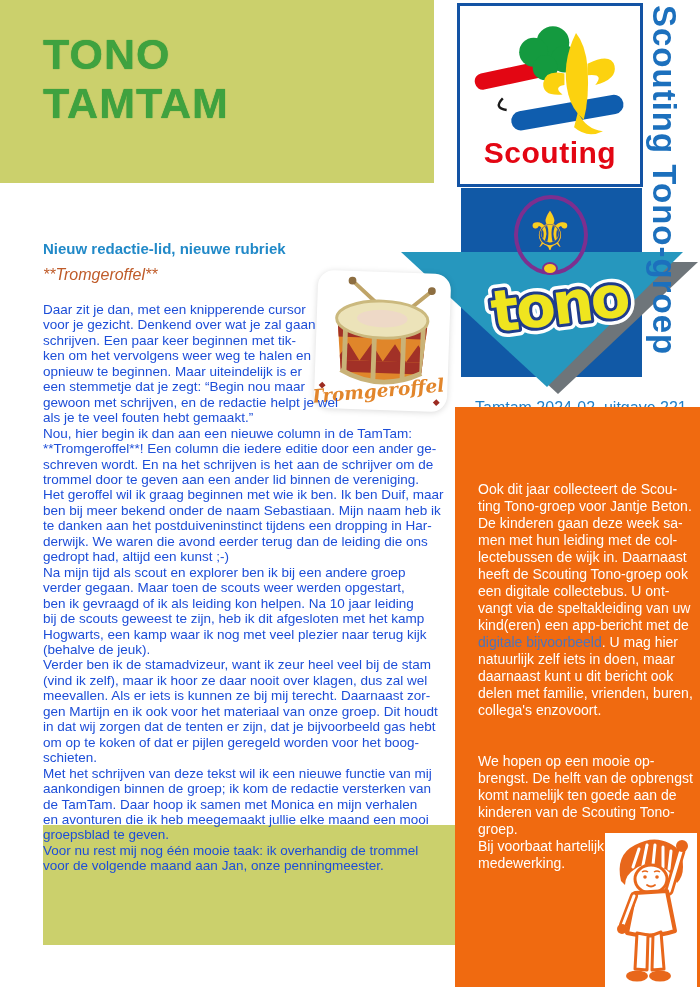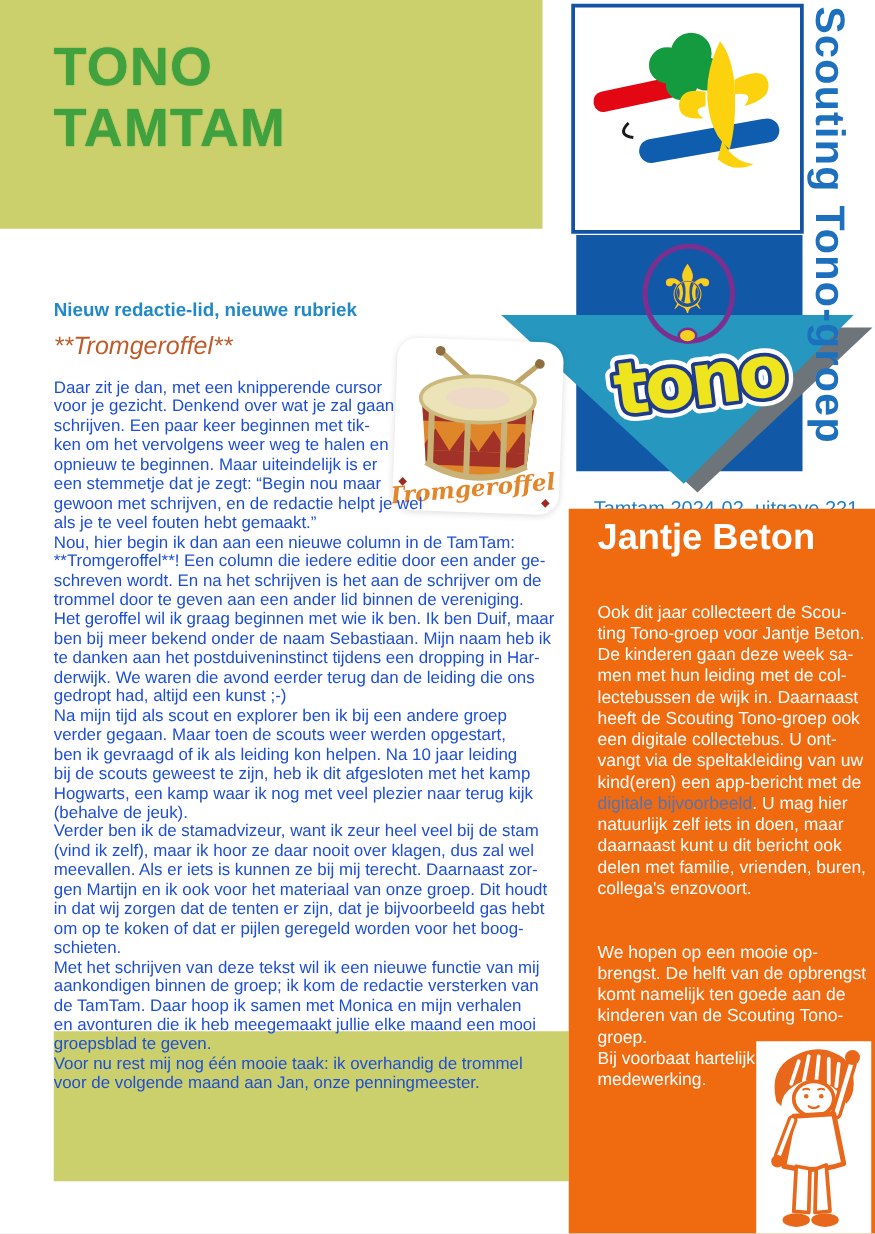--- a/index.html
+++ b/index.html
@@ -10,21 +10,21 @@
   
   .masthead-box{left:0;top:0;width:434px;height:183px;background:#cbd06c;z-index:0;}
   .masthead-title{left:43px;top:30px;font-size:43px;line-height:49px;font-weight:800;
       color:#3fa23f;letter-spacing:1px;white-space:pre-line;z-index:1;
       text-shadow:0 0 1px #2e8f2e;}
   .date-badge{left:42px;top:164px;width:171px;height:39px;background:#cf1212;color:#fff;
       font-size:18px;font-weight:700;display:flex;align-items:center;justify-content:center;z-index:2;}
 
   
   .article-heading{left:43px;top:240px;font-size:15px;font-weight:700;color:#2189c8;z-index:4;}
-  .article-subheading{left:43px;top:266px;font-size:20px;font-style:italic;color:#bf5b29;z-index:4;}
+  .article-subheading{left:43px;top:266px;font-size:16px;font-style:italic;color:#bf5b29;z-index:4;}
   .article-body{left:43px;top:302px;width:440px;font-size:13.5px;line-height:15.45px;
       color:#1d4ed8;white-space:pre-line;z-index:4;}
   .green-panel-bottom{left:43px;top:825px;width:412px;height:120px;background:#cbd06c;z-index:0;}
 
   
   .drum-card{left:316px;top:272px;width:133px;height:138px;background:#fff;border-radius:16px;
       transform:rotate(2deg);box-shadow:0 1px 6px rgba(0,0,0,.15);z-index:3;}
   .drum-card svg{display:block;}
 
   
@@ -152,38 +152,38 @@
       <g transform="rotate(-10 115 110)">
           <rect x="52" y="100" width="118" height="20" rx="10" fill="#0f5dae"></rect>
         </g>
       <path d="M120 28 Q104 60 112 92 Q116 108 128 118 Q134 96 132 64 Q130 40 120 28 Z" fill="#fcd20f"></path>
       <path d="M132 60 Q156 48 160 62 Q163 76 140 82 Q150 70 132 72 Z" fill="#fcd20f"></path>
       <path d="M108 70 Q88 66 86 80 Q85 94 106 92 Q96 84 108 82 Z" fill="#fcd20f"></path>
       <path d="M122 110 Q130 128 148 130 Q132 138 118 126 Z" fill="#fcd20f"></path>
       <path d="M44 96 q -10 10 4 12" stroke="#1a1a1a" stroke-width="2.5" fill="none"></path>
     </svg>
   </div>
+  <div class="abs scouting-label">Scouting</div>
 
   <div class="abs blue-box"></div>
   <div class="abs emblem">
     <div class="emblem-ring"></div>
     <div class="emblem-fleur">⚜</div>
     <div class="emblem-knot"></div>
   </div>
 
   <svg class="abs wordmark-svg" width="185" height="80">
     <text x="92" y="58" transform="rotate(-7 92 45)" text-anchor="middle" font-size="58" font-weight="bold" font-family="DejaVu Sans, sans-serif" letter-spacing="-3" fill="none" stroke="#ffffff" stroke-width="13" stroke-linejoin="round">tono</text>
     <text x="92" y="58" transform="rotate(-7 92 45)" text-anchor="middle" font-size="58" font-weight="bold" font-family="DejaVu Sans, sans-serif" letter-spacing="-3" fill="#efe51f" stroke="#1f3c8c" stroke-width="6" stroke-linejoin="round" paint-order="stroke">tono</text>
   </svg>
 
   <div class="abs vertical-title">Scouting Tono-groep</div>
   <div class="abs issue-line">Tamtam 2024-02, uitgave 221</div>
 
   <div class="abs jantje-panel"></div>
-  <div class="abs jantje-heading">Jantje Beton</div>
   <div class="abs jantje-body">
     <div><span>Ook dit jaar collecteert de Scou-
 ting Tono-groep voor Jantje Beton.
 De kinderen gaan deze week sa-
 men met hun leiding met de col-
 lectebussen de wijk in. Daarnaast
 heeft de Scouting Tono-groep ook
 een digitale collectebus. U ont-
 vangt via de speltakleiding van uw
 kind(eren) een app-bericht met de

